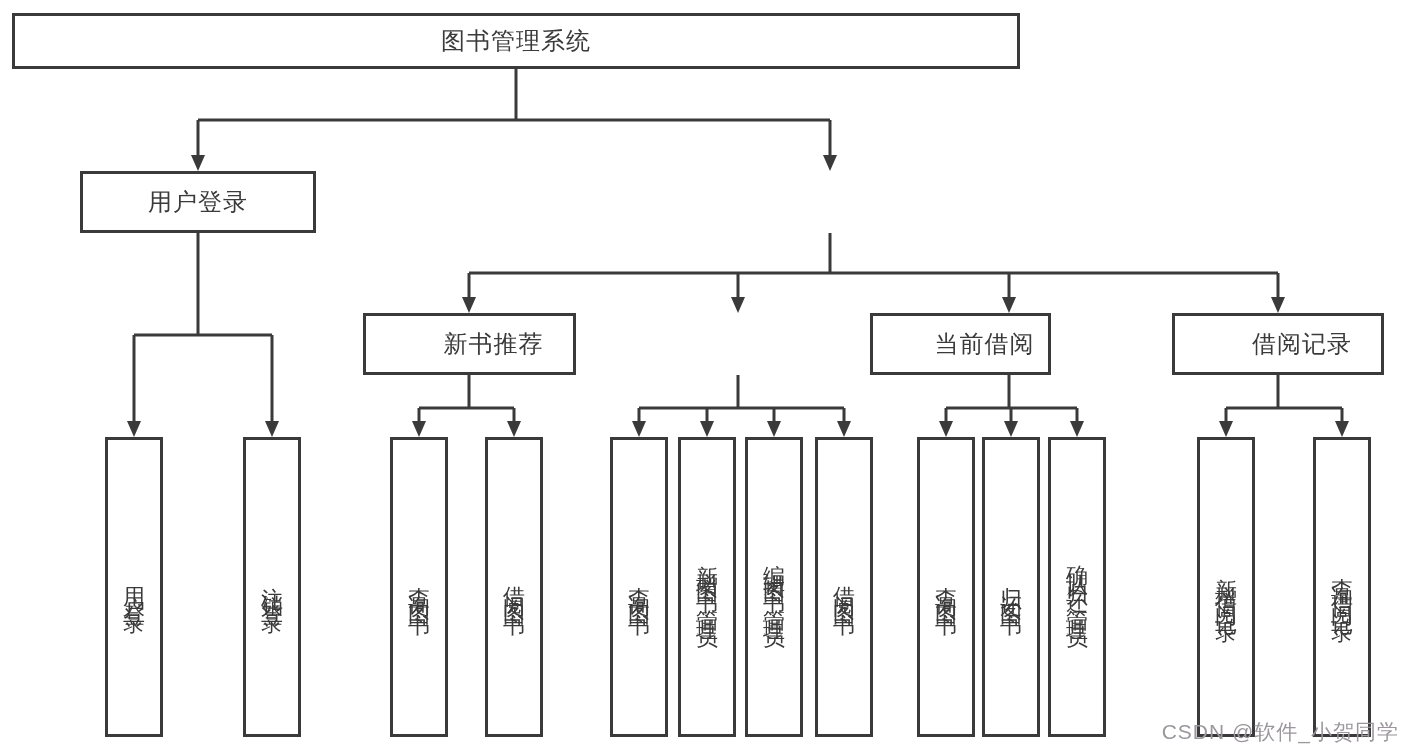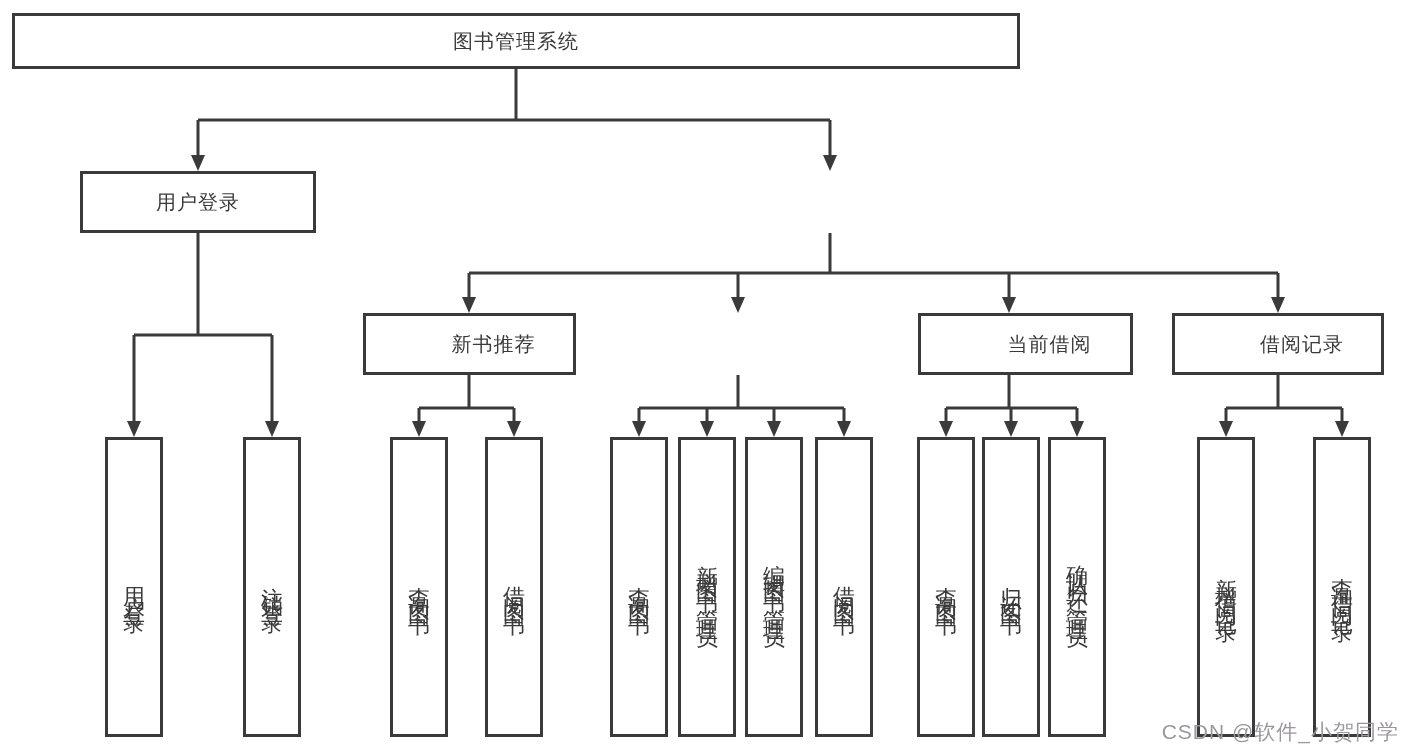--- a/index.html
+++ b/index.html
@@ -34,21 +34,21 @@
     position: absolute;
     box-sizing: border-box;
     background: #ffffff;
     border: 3px solid #3a3a3a;
     display: flex;
     align-items: center;
     justify-content: center;
     color: #3a3a3a;
   }
   .hlabel {
-    font-size: 20px;
+    font-size: 24px;
     letter-spacing: 1px;
     white-space: nowrap;
   }
   .root-box   { left: 12px;  top: 13px;  width: 1008px; height: 56px; }
   .lvl2-box   { top: 171px; width: 236px; height: 62px; }
   .lvl3-box   { top: 313px; height: 62px; padding-left: 48px; }
   .leaf {
     top: 437px;
     width: 58px;
     height: 300px;
@@ -133,21 +133,21 @@
     <span class="hlabel">图书管理系统</span>
   </div>
 
   <div class="box lvl2-box" style="left:80px">
     <span class="hlabel">用户登录</span>
   </div>
 
   <div class="box lvl3-box" style="left:363px;width:213px">
     <span class="hlabel">新书推荐</span>
   </div>
-  <div class="box lvl3-box" style="left:918px;width:215px">
+  <div class="box lvl3-box" style="left:870px;width:181px">
     <span class="hlabel">当前借阅</span>
   </div>
   <div class="box lvl3-box" style="left:1172px;width:212px">
     <span class="hlabel">借阅记录</span>
   </div>
 
   <div class="box leaf" style="left:105px">
     <span class="vtext">用户登录</span>
   </div>
   <div class="box leaf" style="left:243px">

